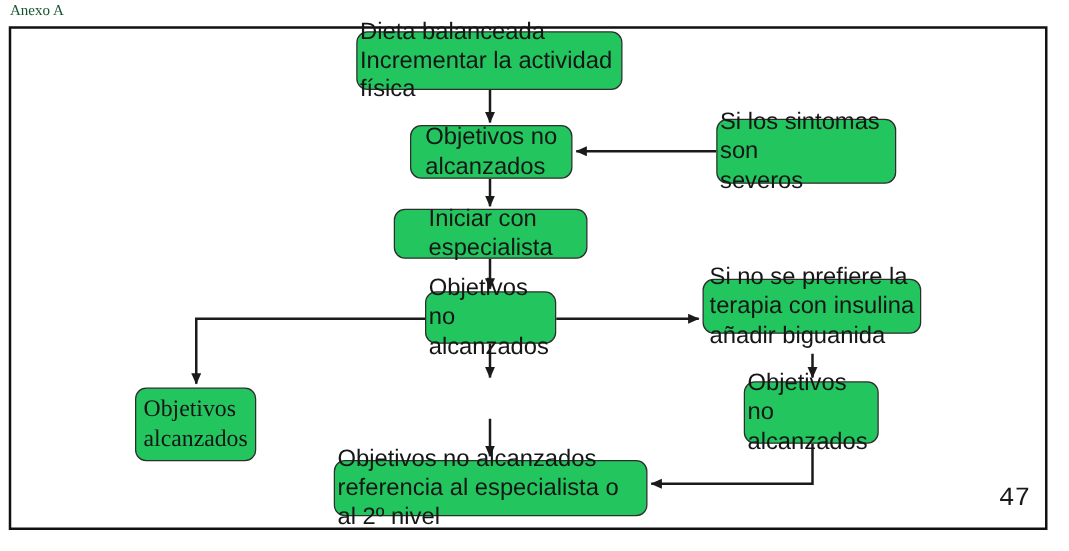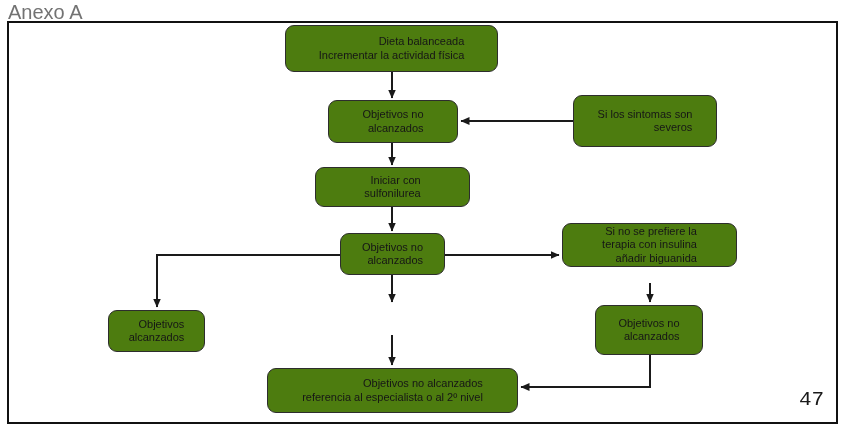--- a/index.html
+++ b/index.html
@@ -9,49 +9,49 @@
   }
   .page {
     position: relative;
     width: 855px; height: 441px;
     background: #ffffff;
     overflow: hidden;
   }
   .annex-label {
     position: absolute;
     left: 8px; top: 1px;
-    font-family: Liberation Sans, sans-serif;
-    font-size: 20px;
-    color: #737373;
+    font-family: Liberation Serif, serif;
+    font-size: 12px;
+    color: #14532d;
   }
   .frame {
     position: absolute;
     left: 7px; top: 21px;
     width: 831px; height: 403px;
     border: 2.5px solid #111111;
     box-sizing: border-box;
     background: #ffffff;
   }
   .arrows {
     position: absolute;
     left: 0; top: 0;
     width: 855px; height: 441px;
     pointer-events: none;
   }
   .node {
     position: absolute;
     box-sizing: border-box;
-    background: #4d7c0f;
+    background: #22c55e;
     border: 1.6px solid #2d2d2d;
     border-radius: 9px;
     display: flex;
     align-items: center;
     justify-content: center;
-    text-align: right;
-    font-size: 11px;
+    text-align: left;
+    font-size: 19px;
     line-height: 1.22;
     color: #161616;
     white-space: pre-line;
     padding: 1px 2px;
   }
   .page-number {
     position: absolute;
     left: 799px; top: 388px;
     font-family: Liberation Mono, monospace;
     font-size: 21px;
@@ -90,30 +90,30 @@
   <div class="node" style="left:285px; top:25px; width:213px; height:47px;">Dieta balanceada
 Incrementar la actividad física</div>
 
   <div class="node" style="left:328px; top:100px; width:130px; height:43px;">Objetivos no
 alcanzados</div>
 
   <div class="node" style="left:573px; top:95px; width:144px; height:52px;">Si los sintomas son
 severos</div>
 
   <div class="node" style="left:315px; top:167px; width:155px; height:40px;">Iniciar con
-sulfonilurea</div>
+especialista</div>
 
   <div class="node" style="left:340px; top:233px; width:105px; height:42px;">Objetivos no
 alcanzados</div>
 
   <div class="node" style="left:562px; top:223px; width:175px; height:44px;">Si no se prefiere la
 terapia con insulina
 añadir biguanida</div>
 
-  <div class="node" style="left:108px; top:310px; width:97px; height:42px;">Objetivos
+  <div class="node" style="left:108px; top:310px; width:97px; height:59px;font-family:Liberation Serif, serif;">Objetivos
 alcanzados</div>
 
 
   <div class="node" style="left:595px; top:305px; width:108px; height:50px;">Objetivos no
 alcanzados</div>
 
   <div class="node" style="left:267px; top:368px; width:251px; height:45px;">Objetivos no alcanzados
 referencia al especialista o al 2º nivel</div>
 
   <div class="page-number">47</div>

